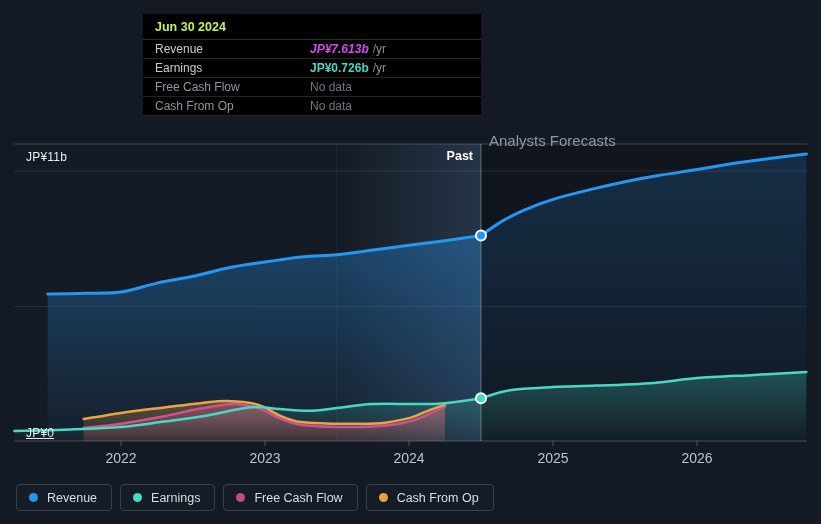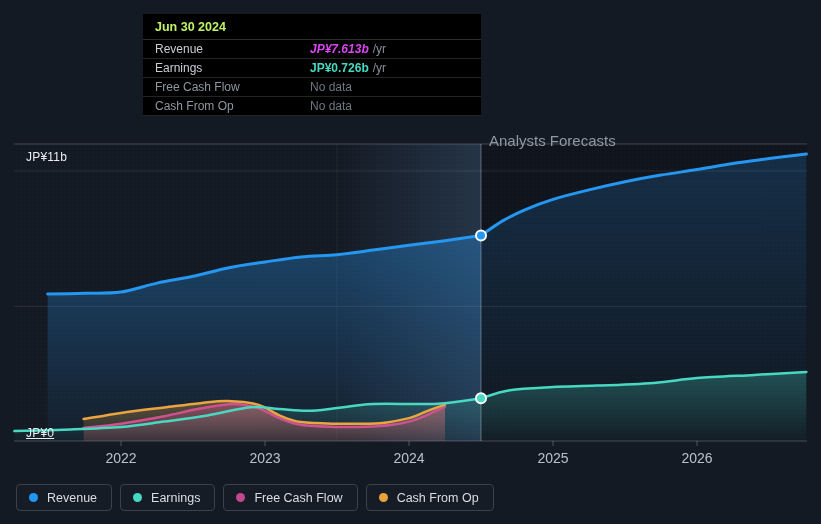--- a/index.html
+++ b/index.html
@@ -102,20 +102,21 @@
         <line x1="553" y1="441" x2="553" y2="446"></line>
       <line x1="697" y1="441" x2="697" y2="446"></line>
     </g>
 
     <circle r="5" stroke="#ffffff" stroke-width="2" cx="481" cy="235.44899999999998" fill="#2597f0"></circle>
     <circle r="5" stroke="#ffffff" stroke-width="2" cx="481" cy="398.259" fill="#48d9c2"></circle>
   </svg>
 
   <div class="lbl lbl-top">JP¥11b</div>
   <div class="lbl lbl-zero">JP¥0</div>
+  <div class="past-lbl">Past</div>
   <div class="fc-lbl">Analysts Forecasts</div>
 
   <div class="xtick" style="left:121px">2022</div>
   <div class="xtick" style="left:265px">2023</div>
   <div class="xtick" style="left:409px">2024</div>
   <div class="xtick" style="left:553px">2025</div>
   <div class="xtick" style="left:697px">2026</div>
 
   <div class="tooltip">
     <div class="tt-title">Jun 30 2024</div>

